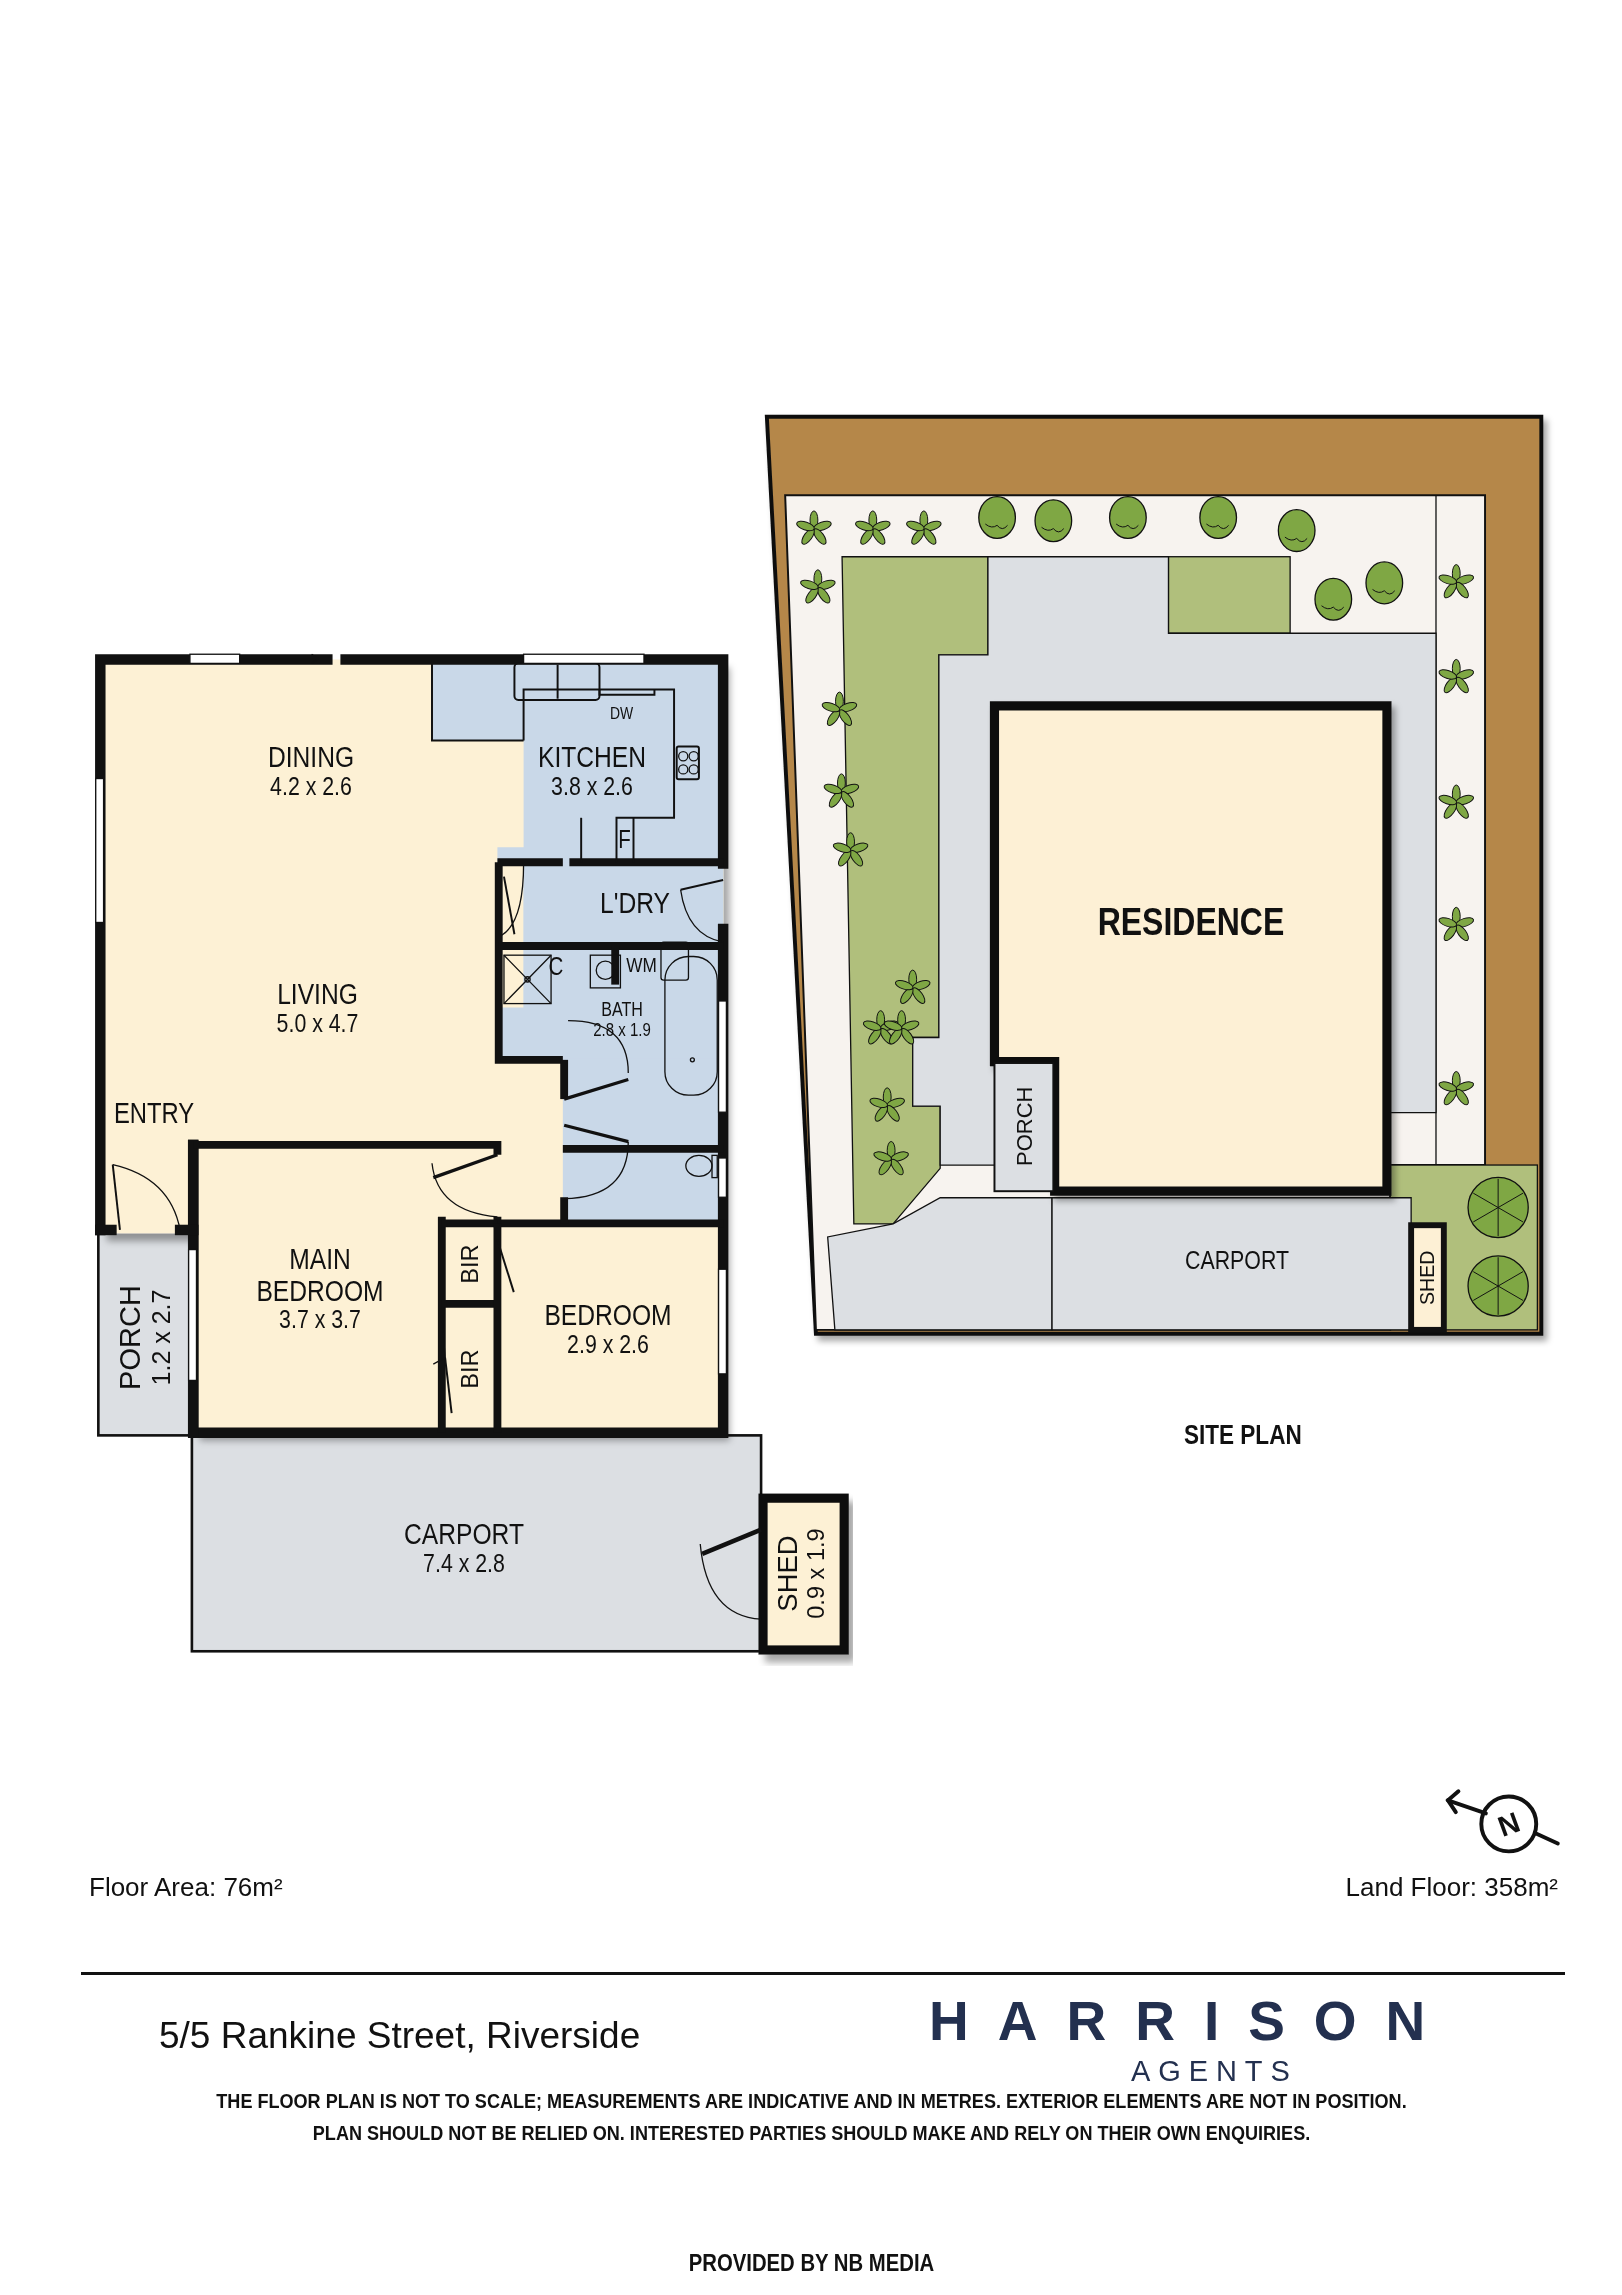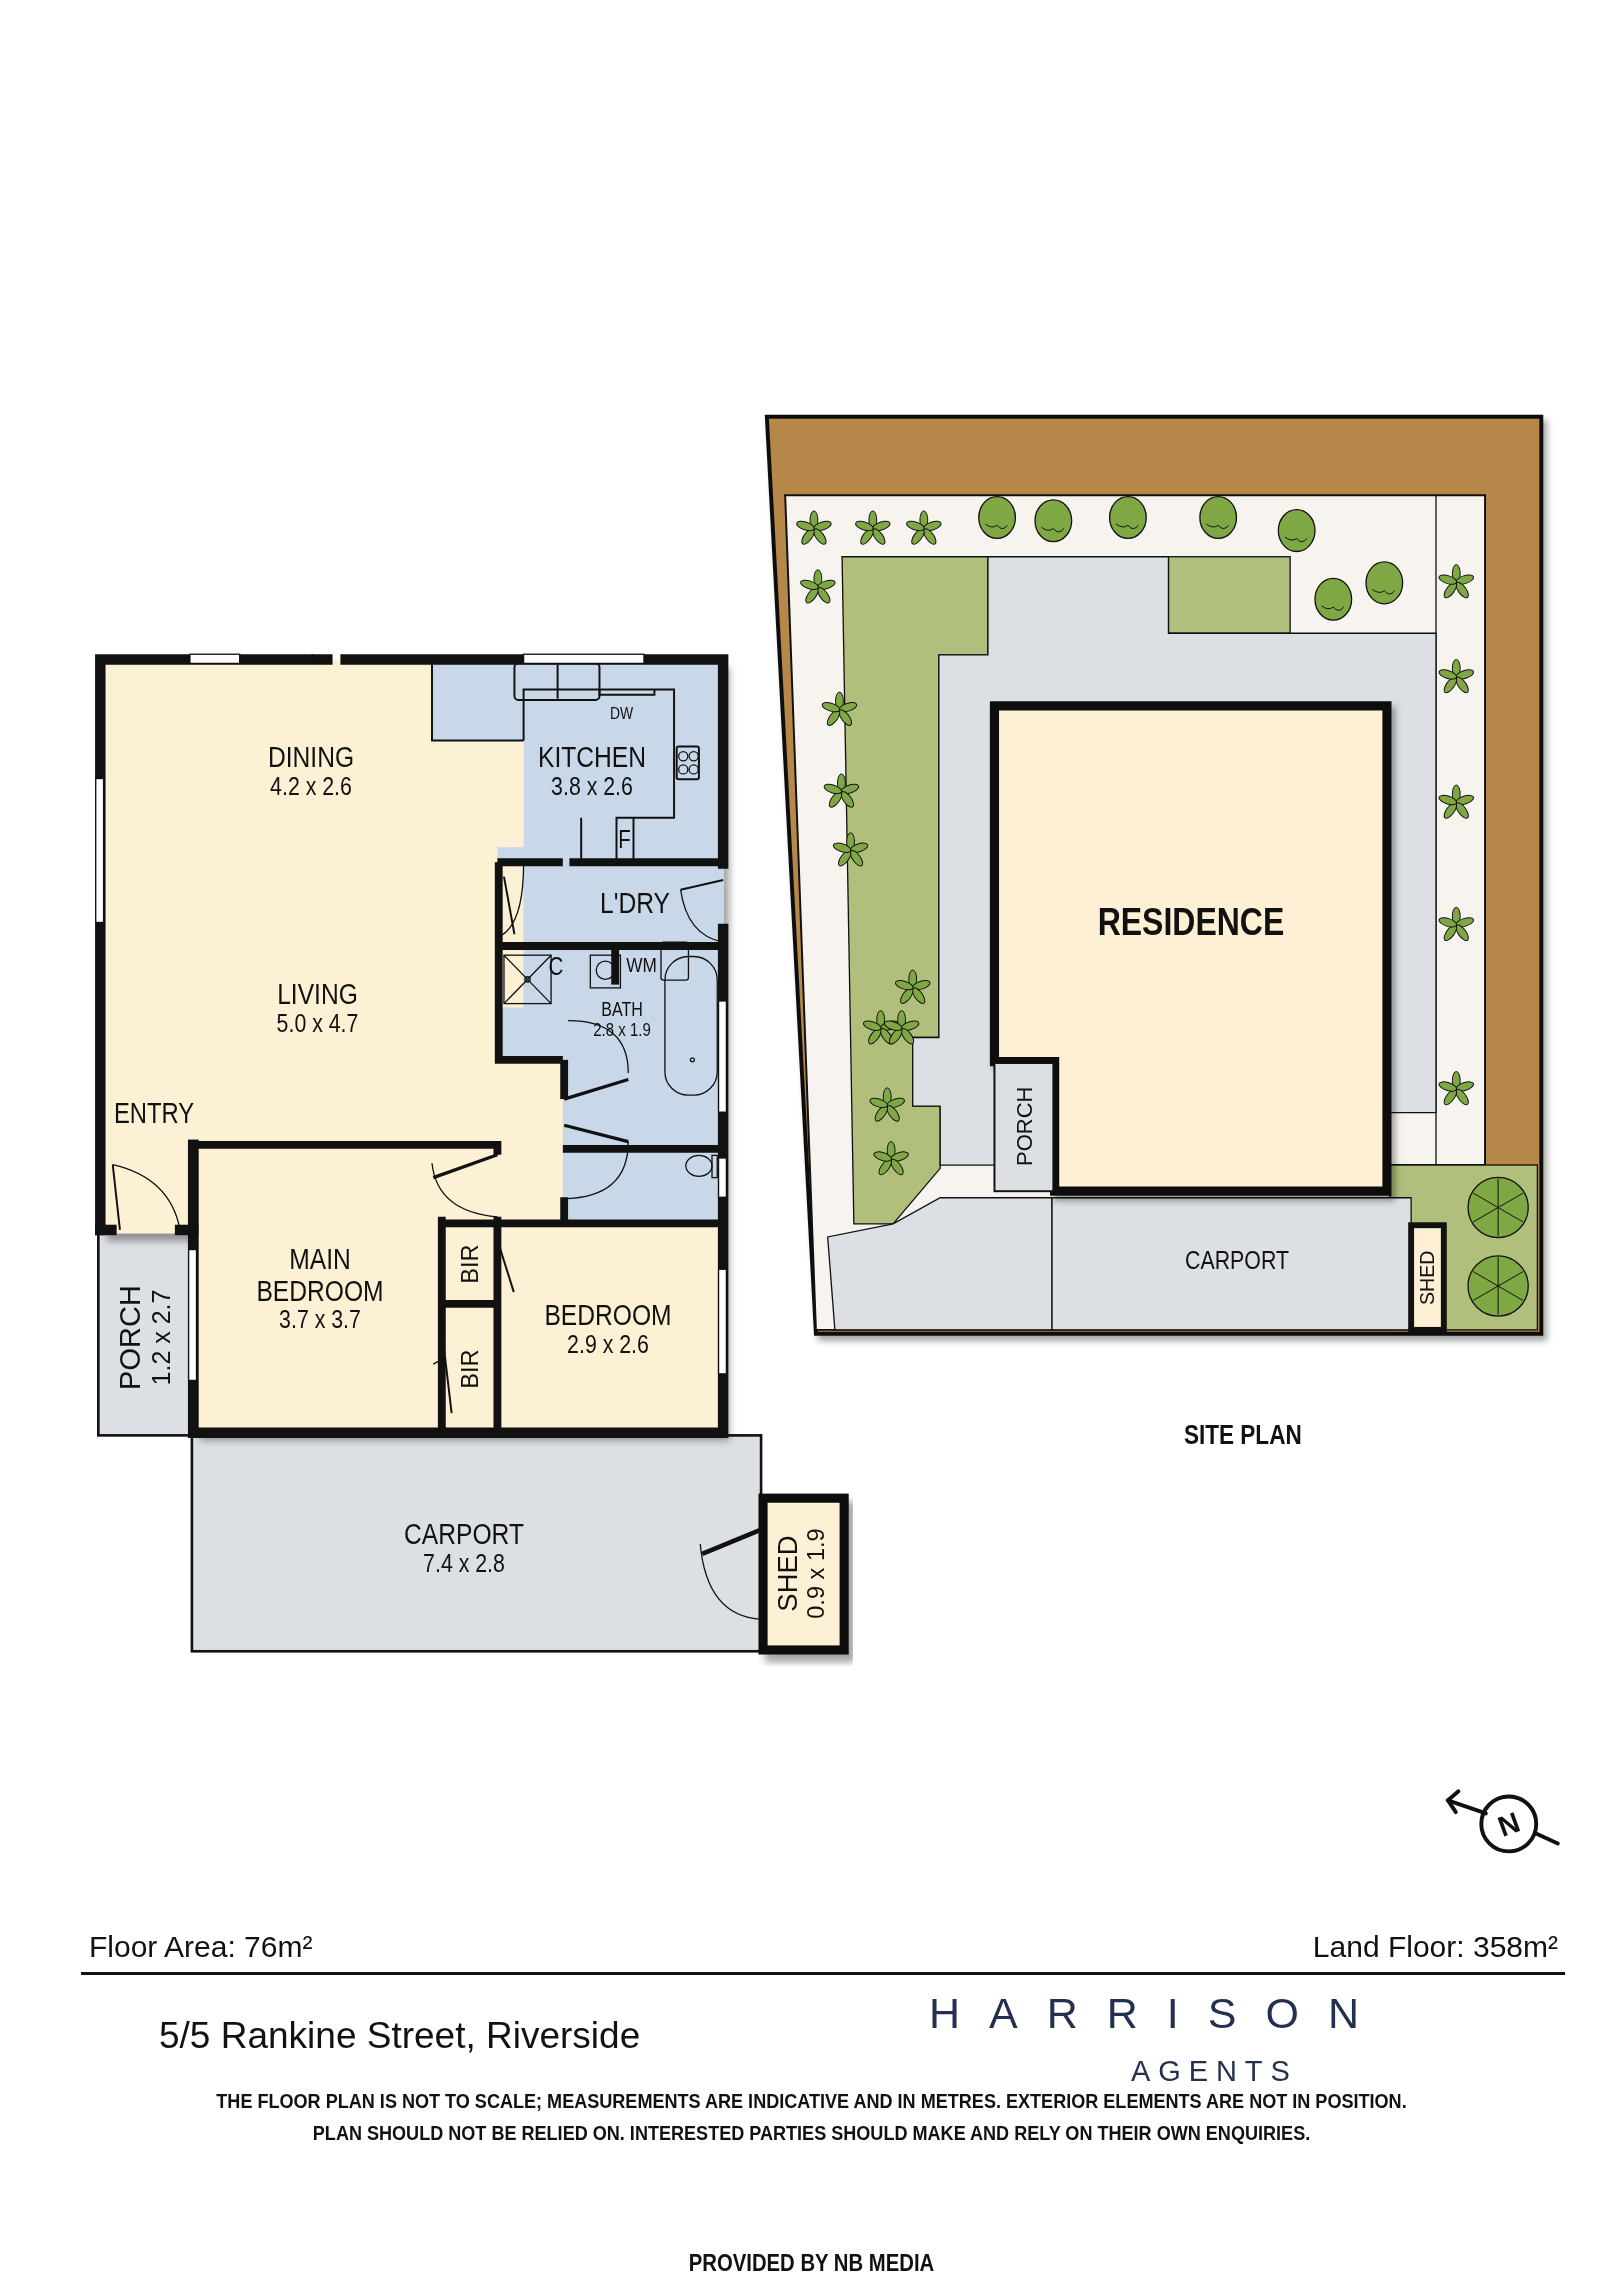--- a/index.html
+++ b/index.html
@@ -5,23 +5,23 @@
   html,body{margin:0;padding:0;background:#ffffff;}
   body{width:1623px;height:2295px;position:relative;overflow:hidden;font-family:"Liberation Sans",sans-serif;color:#111;}
   .abs{position:absolute;}
   .lbl{position:absolute;text-align:center;font-family:"Liberation Sans",sans-serif;color:#111;line-height:1.05;transform:scaleX(0.82);transform-origin:center;}
   .lbl .t{display:block;font-size:30px;letter-spacing:0px;}
   .lbl .d{display:block;font-size:26px;}
   .small .t{font-size:19.6px;}
   .small .d{font-size:18.3px;}
   .vert{position:absolute;transform:rotate(-90deg);transform-origin:center;text-align:center;white-space:nowrap;}
   .footer-line{position:absolute;left:81px;width:1484px;height:3.3px;background:#111;}
-  .stats{position:absolute;font-size:30px;top:1930px;}
+  .stats{position:absolute;font-size:26px;top:1872px;}
   .addr{position:absolute;left:159px;top:2015px;font-size:37px;}
-  .logo{position:absolute;left:929px;top:1989px;font-size:43px;letter-spacing:29px;color:#23304f;font-weight:400;}
+  .logo{position:absolute;left:929px;top:1989px;font-size:55px;letter-spacing:29px;color:#23304f;font-weight:700;}
   .logo-sub{position:absolute;left:1131px;top:2055px;font-size:29px;letter-spacing:7.9px;color:#23304f;}
   .disc{position:absolute;left:0;width:1623px;text-align:center;font-size:21px;font-weight:bold;transform:scaleX(0.86);transform-origin:center;}
   .provided{position:absolute;left:0;width:1623px;top:2250px;text-align:center;font-size:23.6px;font-weight:bold;transform:scaleX(0.86);}
   .site-title{position:absolute;left:1171px;top:1419px;font-size:27.5px;font-weight:bold;transform:scaleX(0.82);}
 </style>
 </head>
 <body>
 
 <svg class="abs" style="left:0;top:0" width="864" height="1701" viewBox="0 0 1320 2600">
   <defs>

